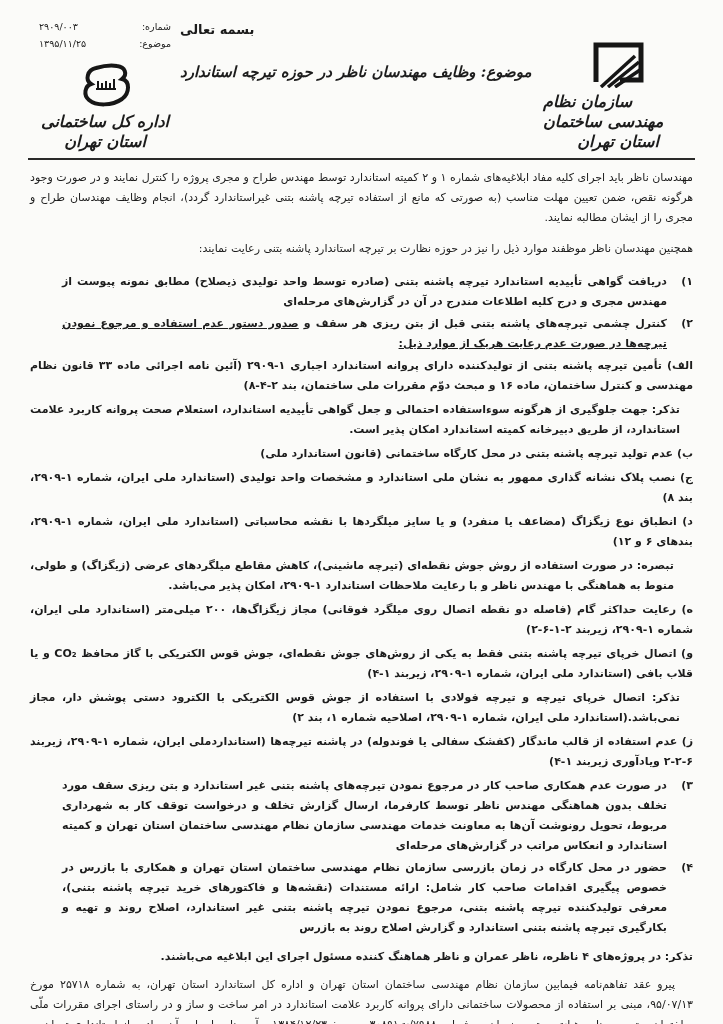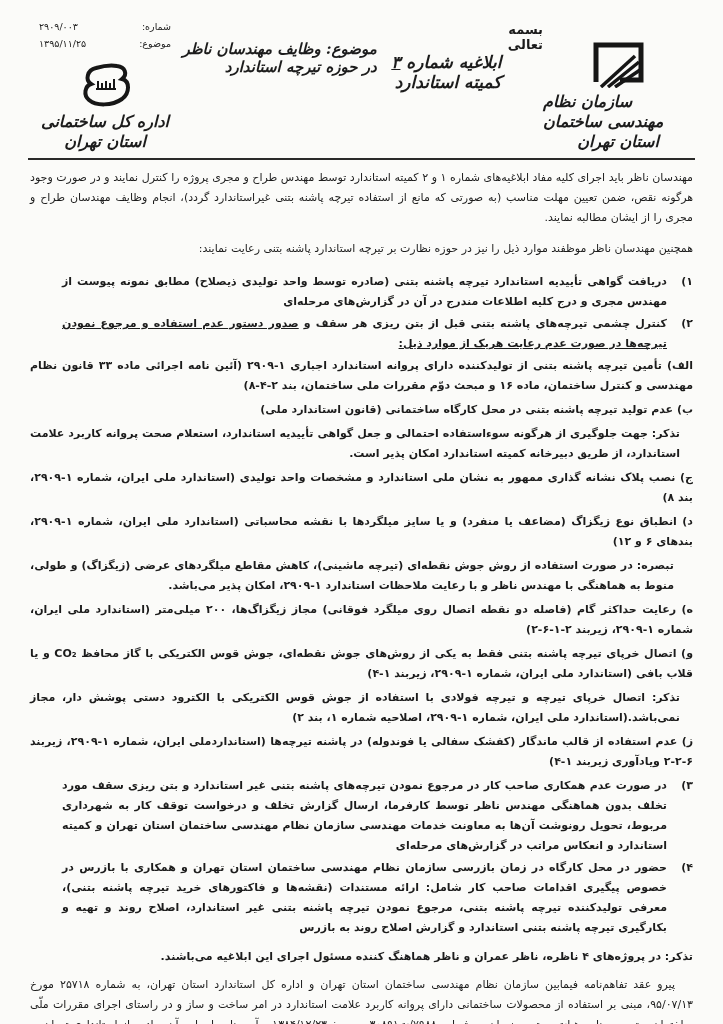--- a/index.html
+++ b/index.html
@@ -14,21 +14,21 @@
     color:#1c1c1c;
     box-sizing:border-box;
   }
 
   
   .header{
     display:flex;flex-direction:row;justify-content:space-between;
     padding:14px 30px 6px 30px;height:158px;box-sizing:border-box;
   }
   .h-side{width:150px;display:flex;flex-direction:column;align-items:center;}
-  .h-center{flex:1;display:flex;flex-direction:row;align-items:flex-start;}
+  .h-center{flex:1;display:flex;flex-direction:column;align-items:flex-end;}
   .bismillah{font-size:13px;font-weight:bold;margin-top:8px;}
   .callig{font-family:"DejaVu Serif", serif;font-style:italic;font-weight:bold;}
   .doc-title{font-size:17px;margin-top:38px;}
   .doc-title .t-num{text-decoration:underline;}
   .doc-subject{font-size:15px;margin-top:26px;}
   .meta{width:132px;font-size:9.5px;margin-top:4px;}
   .meta-row{display:flex;justify-content:space-between;line-height:17px;}
   .logo-box{margin-top:10px;}
   .org-line{font-size:16px;line-height:20px;text-align:left;}
   .h-side.right .logo-box{margin-top:26px;}
@@ -67,21 +67,20 @@
           <path class="stroke" stroke-width="3.5" d="M19 47 L50 22"></path>
           <path class="stroke" stroke-width="3.5" d="M26 47 L51 30"></path>
         </svg>
       </div>
       <div class="org-line callig">سازمان نظام مهندسی ساختمان</div>
       <div class="org-line callig">استان تهران</div>
     </div>
 
     <div class="h-center">
       <div class="bismillah">بسمه تعالی</div>
-      <div class="doc-title callig"><span>ابلاغیه شماره </span><span class="t-num">۳</span><span> کمیته استاندارد</span></div>
       <div class="doc-subject callig">موضوع: وظایف مهندسان ناظر در حوزه تیرچه استاندارد</div>
     </div>
 
     <div class="h-side left">
       <div class="meta">
         <div class="meta-row">
           <span>شماره:</span>
           <span>۲۹۰۹/۰۰۳</span>
         </div>
         <div class="meta-row">
@@ -113,22 +112,22 @@
       <span class="marker">۱)</span>
       <div class="li-text">دریافت گواهی تأییدیه استاندارد تیرچه پاشنه بتنی (صادره توسط واحد تولیدی ذیصلاح) مطابق نمونه پیوست از مهندس مجری و درج کلیه اطلاعات مندرج در آن در گزارش‌های مرحله‌ای</div>
     </div>
 
     <div class="li">
       <span class="marker">۲)</span>
       <div class="li-text"><span>کنترل چشمی تیرچه‌های پاشنه بتنی قبل از بتن ریزی هر سقف و </span><span class="u">صدور دستور عدم استفاده و مرجوع نمودن تیرچه‌ها در صورت عدم رعایت هریک از موارد ذیل:</span></div>
     </div>
 
     <p class="p sub">الف) تأمین تیرچه پاشنه بتنی از تولیدکننده دارای پروانه استاندارد اجباری ۱-۲۹۰۹ (آئین نامه اجرائی ماده ۳۳ قانون نظام مهندسی و کنترل ساختمان، ماده ۱۶ و مبحث دوّم مقررات ملی ساختمان، بند ۲-۴-۸)</p>
+    <p class="p note">تذکر: جهت جلوگیری از هرگونه سوءاستفاده احتمالی و جعل گواهی تأییدیه استاندارد، استعلام صحت پروانه کاربرد علامت استاندارد، از طریق دبیرخانه کمیته استاندارد امکان پذیر است.</p>
     <p class="p sub">ب) عدم تولید تیرچه پاشنه بتنی در محل کارگاه ساختمانی (قانون استاندارد ملی)</p>
-    <p class="p note">تذکر: جهت جلوگیری از هرگونه سوءاستفاده احتمالی و جعل گواهی تأییدیه استاندارد، استعلام صحت پروانه کاربرد علامت استاندارد، از طریق دبیرخانه کمیته استاندارد امکان پذیر است.</p>
     <p class="p sub">ج) نصب پلاک نشانه گذاری ممهور به نشان ملی استاندارد و مشخصات واحد تولیدی (استاندارد ملی ایران، شماره ۱-۲۹۰۹، بند ۸)</p>
     <p class="p sub">د) انطباق نوع زیگزاگ (مضاعف یا منفرد) و یا سایز میلگردها با نقشه محاسباتی (استاندارد ملی ایران، شماره ۱-۲۹۰۹، بندهای ۶ و ۱۲)</p>
     <p class="p tabsereh">تبصره: در صورت استفاده از روش جوش نقطه‌ای (تیرچه ماشینی)، کاهش مقاطع میلگردهای عرضی (زیگزاگ) و طولی، منوط به هماهنگی با مهندس ناظر و با رعایت ملاحظات استاندارد ۱-۲۹۰۹، امکان پذیر می‌باشد.</p>
     <p class="p sub">ه) رعایت حداکثر گام (فاصله دو نقطه اتصال روی میلگرد فوقانی) مجاز زیگزاگ‌ها، ۲۰۰ میلی‌متر (استاندارد ملی ایران، شماره ۱-۲۹۰۹، زیربند ۲-۱-۶-۲)</p>
     <p class="p sub">و) اتصال خرپای تیرچه پاشنه بتنی فقط به یکی از روش‌های جوش نقطه‌ای، جوش قوس الکتریکی با گاز محافظ CO₂ و یا قلاب بافی (استاندارد ملی ایران، شماره ۱-۲۹۰۹، زیربند ۱-۴)</p>
     <p class="p note">تذکر: اتصال خرپای تیرچه و تیرچه فولادی با استفاده از جوش قوس الکتریکی با الکترود دستی پوشش دار، مجاز نمی‌باشد.(استاندارد ملی ایران، شماره ۱-۲۹۰۹، اصلاحیه شماره ۱، بند ۲)</p>
     <p class="p sub">ز) عدم استفاده از قالب ماندگار (کفشک سفالی یا فوندوله) در پاشنه تیرچه‌ها (استانداردملی ایران، شماره ۱-۲۹۰۹، زیربند ۶-۲-۲ ویادآوری زیربند ۱-۴)</p>
 
     <div class="li">
       <span class="marker">۳)</span>

